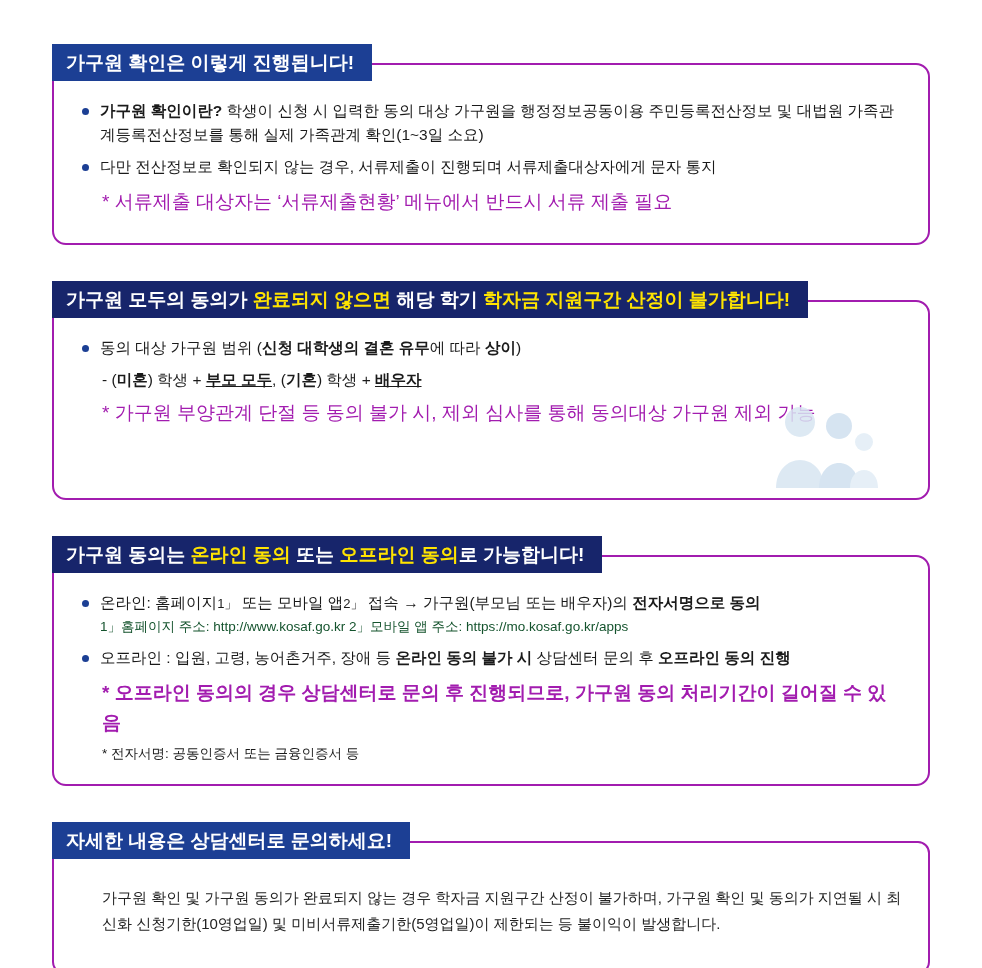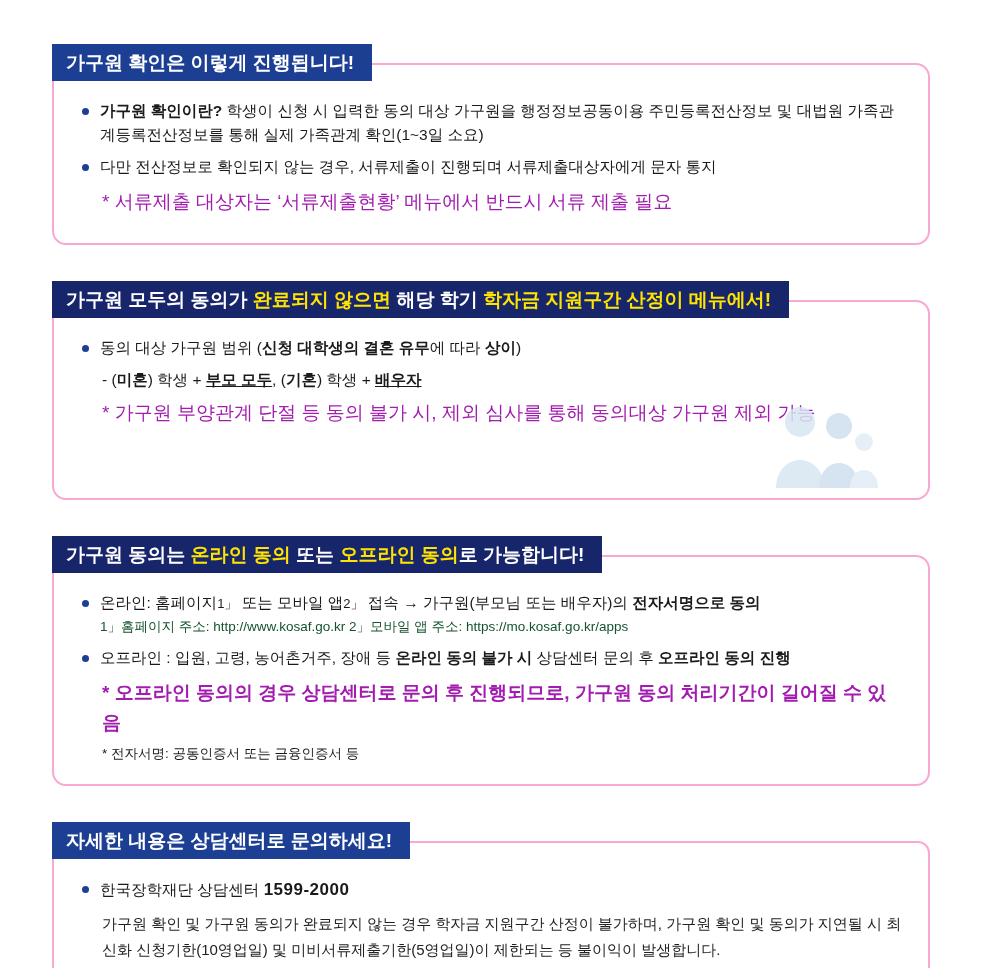--- a/index.html
+++ b/index.html
@@ -37,21 +37,21 @@
     padding: 9px 18px 9px 14px;
     position: relative;
     z-index: 3;
     white-space: nowrap;
   }
   .sec-header.navy { background: #1c3f94; }
   .sec-header.dark { background: #17256b; }
   .hl-yellow { color: #ffe400; text-align: right; }
 
   .sec-body {
-    border: 2px solid #f9a8d4;
+    border: 2px solid #a21caf;
     border-radius: 14px;
     margin-top: -18px;
     padding: 34px 26px 20px 26px;
     position: relative;
     background: #ffffff;
     z-index: 1;
   }
   .sec-body.rounded-sm { border-radius: 12px; }
 
   
@@ -149,21 +149,21 @@
         <li>
           <span>다만 전산정보로 확인되지 않는 경우, 서류제출이 진행되며 서류제출대상자에게 문자 통지</span>
         </li>
       </ul>
       <div class="note">* 서류제출 대상자는 ‘서류제출현황’ 메뉴에서 반드시 서류 제출 필요</div>
     </div>
   </div>
 
   <div class="section" id="sec-consent" style="margin-top:36px;">
     <div class="sec-header dark">
-      <span>가구원 모두의 동의가 </span><span class="hl-yellow">완료되지 않으면</span><span> 해당 학기 </span><span class="hl-yellow">학자금 지원구간 산정이 메뉴에서!</span>
+      <span>가구원 모두의 동의가 </span><span class="hl-yellow">완료되지 않으면</span><span> 해당 학기 </span><span class="hl-yellow">학자금 지원구간 산정이 불가합니다!</span>
     </div>
     <div class="sec-body">
       <svg class="family" viewBox="0 0 150 86" aria-hidden="true">
         <circle cx="62" cy="20" r="15" fill="#d8e6f2"></circle>
         <path d="M38 86c0-17 11-28 24-28s24 11 24 28z" fill="#d8e6f2"></path>
         <circle cx="101" cy="24" r="13" fill="#cfe0ef"></circle>
         <path d="M81 86c0-15 9-25 20-25s20 10 20 25z" fill="#cfe0ef"></path>
         <circle cx="126" cy="40" r="9" fill="#e2edf6"></circle>
         <path d="M112 86c0-11 6-18 14-18s14 7 14 18z" fill="#e2edf6"></path>
       </svg>
@@ -196,22 +196,17 @@
       <div class="note b">* 오프라인 동의의 경우 상담센터로 문의 후 진행되므로, 가구원 동의 처리기간이 길어질 수 있음</div>
       <div class="tiny-note">* 전자서명: 공동인증서 또는 금융인증서 등</div>
     </div>
   </div>
 
   <div class="section" id="sec-contact" style="margin-top:36px;">
     <div class="sec-header navy">
       <span>자세한 내용은 상담센터로 문의하세요!</span>
     </div>
     <div class="sec-body rounded-sm">
-      <ul class="bullets">
-        <li>
-          <span>한국장학재단 상담센터 </span><span class="phone">1599-2000</span>
-        </li>
-      </ul>
       <div class="plain-block">가구원 확인 및 가구원 동의가 완료되지 않는 경우 학자금 지원구간 산정이 불가하며, 가구원 확인 및 동의가 지연될 시 최신화 신청기한(10영업일) 및 미비서류제출기한(5영업일)이 제한되는 등 불이익이 발생합니다.</div>
     </div>
   </div>
 
 </div>
 
 </body></html>

